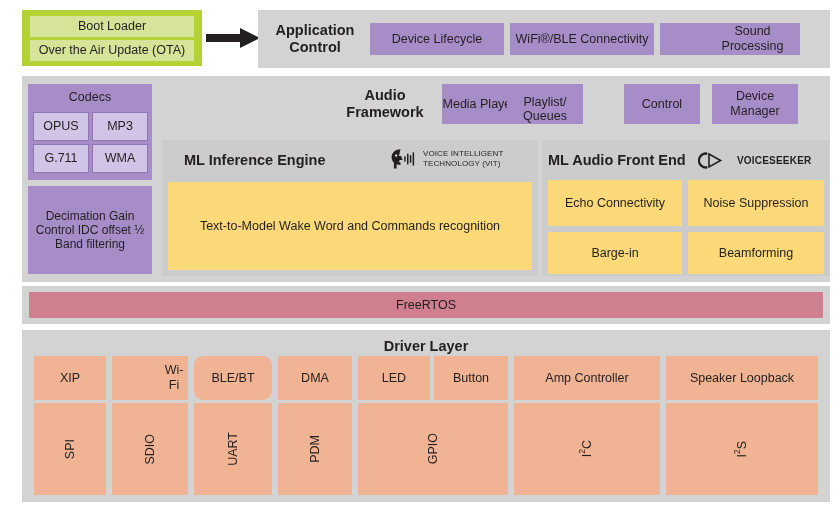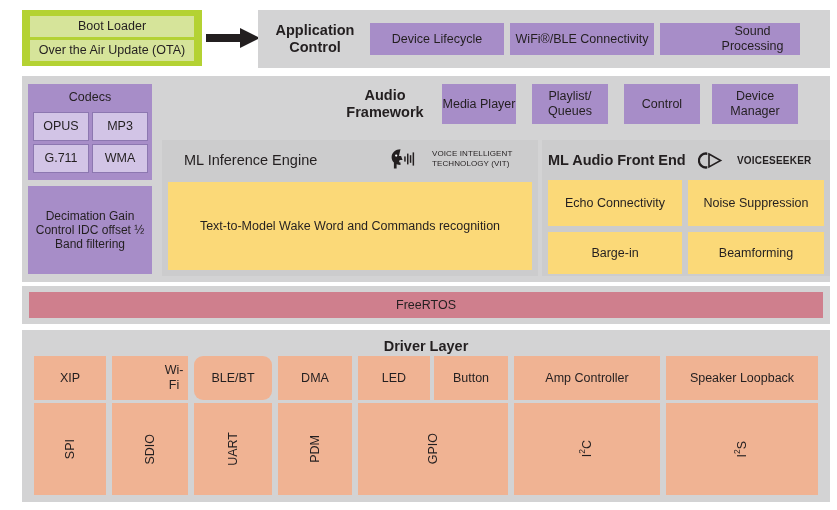--- a/index.html
+++ b/index.html
@@ -80,21 +80,21 @@
   #audio-fw-panel {
     position: absolute; left: 22px; top: 76px;
     width: 808px; height: 206px;
   }
   #audio-fw-label {
     position: absolute; left: 330px; top: 86px;
     width: 110px; height: 36px;
     font-size: 14.5px; font-weight: bold;
   }
   #media-player { position: absolute; left: 442px; top: 84px; width: 74px; height: 40px; font-size: 12.5px; }
-  #playlist     { position: absolute; left: 532px; top: 84px; width: 76px; height: 40px; font-size: 12.5px; }
+  #playlist     { position: absolute; left: 507px; top: 84px; width: 76px; height: 40px; font-size: 12.5px; align-items: flex-end; }
   #streamer     { position: absolute; left: 624px; top: 84px; width: 76px; height: 40px; font-size: 12.5px; }
   #device-mgr   { position: absolute; left: 712px; top: 84px; width: 86px; height: 40px; font-size: 12.5px; }
 
   
   #codecs-box {
     position: absolute; left: 28px; top: 84px;
     width: 124px; height: 96px;
   }
   #codecs-title {
     position: absolute; left: 28px; top: 88px;
@@ -113,27 +113,27 @@
 
   
   #ml-inference-panel {
     position: absolute; left: 162px; top: 140px;
     width: 376px; height: 136px;
     background: #cccccd;
   }
   #ml-inference-title {
     position: absolute; left: 184px; top: 148px;
     height: 24px;
-    font-size: 14.5px; font-weight: normal;
+    font-size: 14.5px; font-weight: bold;
     display: flex; align-items: center;
   }
   #vit-logo {
     position: absolute; left: 388px; top: 144px;
     width: 140px; height: 30px;
-    display: flex; align-items: center; gap: 14px;
+    display: flex; align-items: center; gap: 5px;
   }
   #vit-text {
     font-size: 8px; line-height: 1.25; color: #231f20;
     text-align: left; letter-spacing: 0.1px;
   }
   #ml-inference-content {
     position: absolute; left: 168px; top: 182px;
     width: 364px; height: 88px;
     font-size: 12.5px;
   }

